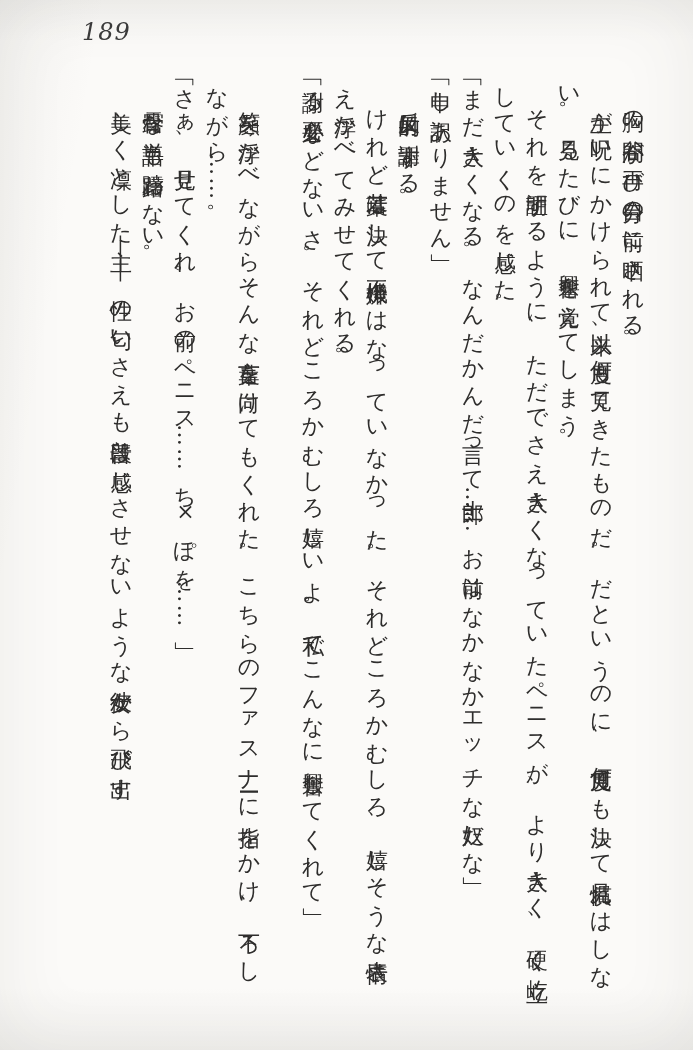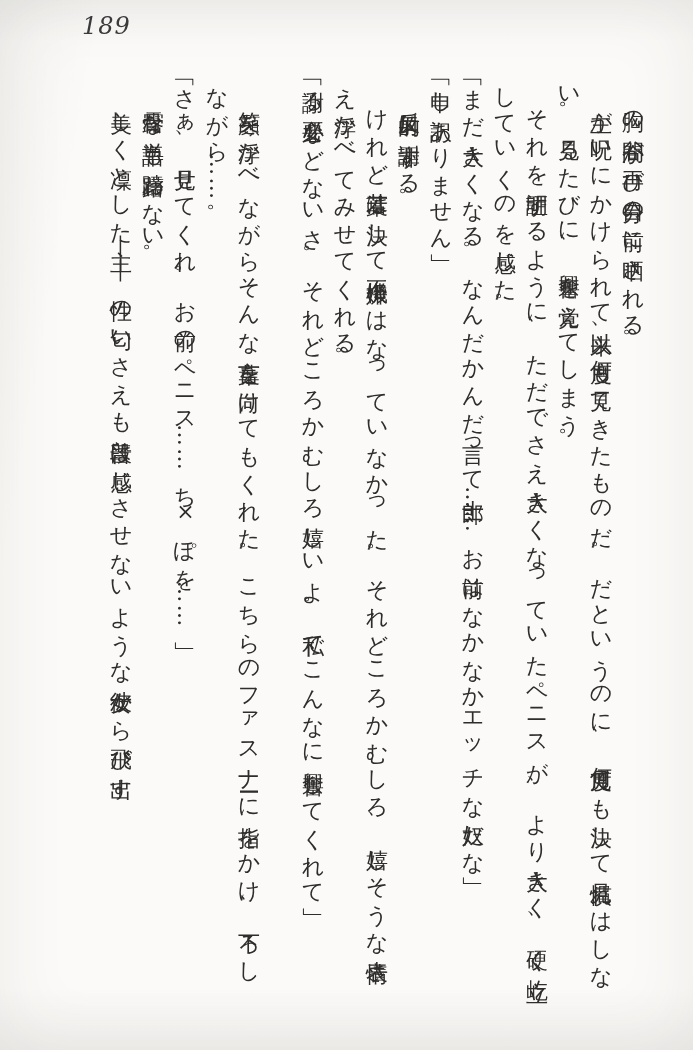--- a/index.html
+++ b/index.html
@@ -21,21 +21,21 @@
     background:
       linear-gradient(100deg, rgba(120,120,115,0.06) 0%, rgba(255,255,255,0) 12%),
       linear-gradient(0deg, rgba(110,110,105,0.07) 0%, rgba(255,255,255,0) 6%),
       linear-gradient(180deg, rgba(110,110,105,0.05) 0%, rgba(255,255,255,0) 4%),
       #fbfaf8;
     box-shadow: inset 0 0 70px rgba(60,60,55,0.08);
   }
   .page-number {
     position: absolute;
     left: 82px;
-    top: 12px;
+    top: 18px;
     font-family: "DejaVu Serif", "Liberation Serif", serif;
     font-style: italic;
     font-size: 24px;
     letter-spacing: 1px;
     color: #3a3a3a;
     text-align: right;
   }
   .body-text {
     position: absolute;
     top: 72px;

